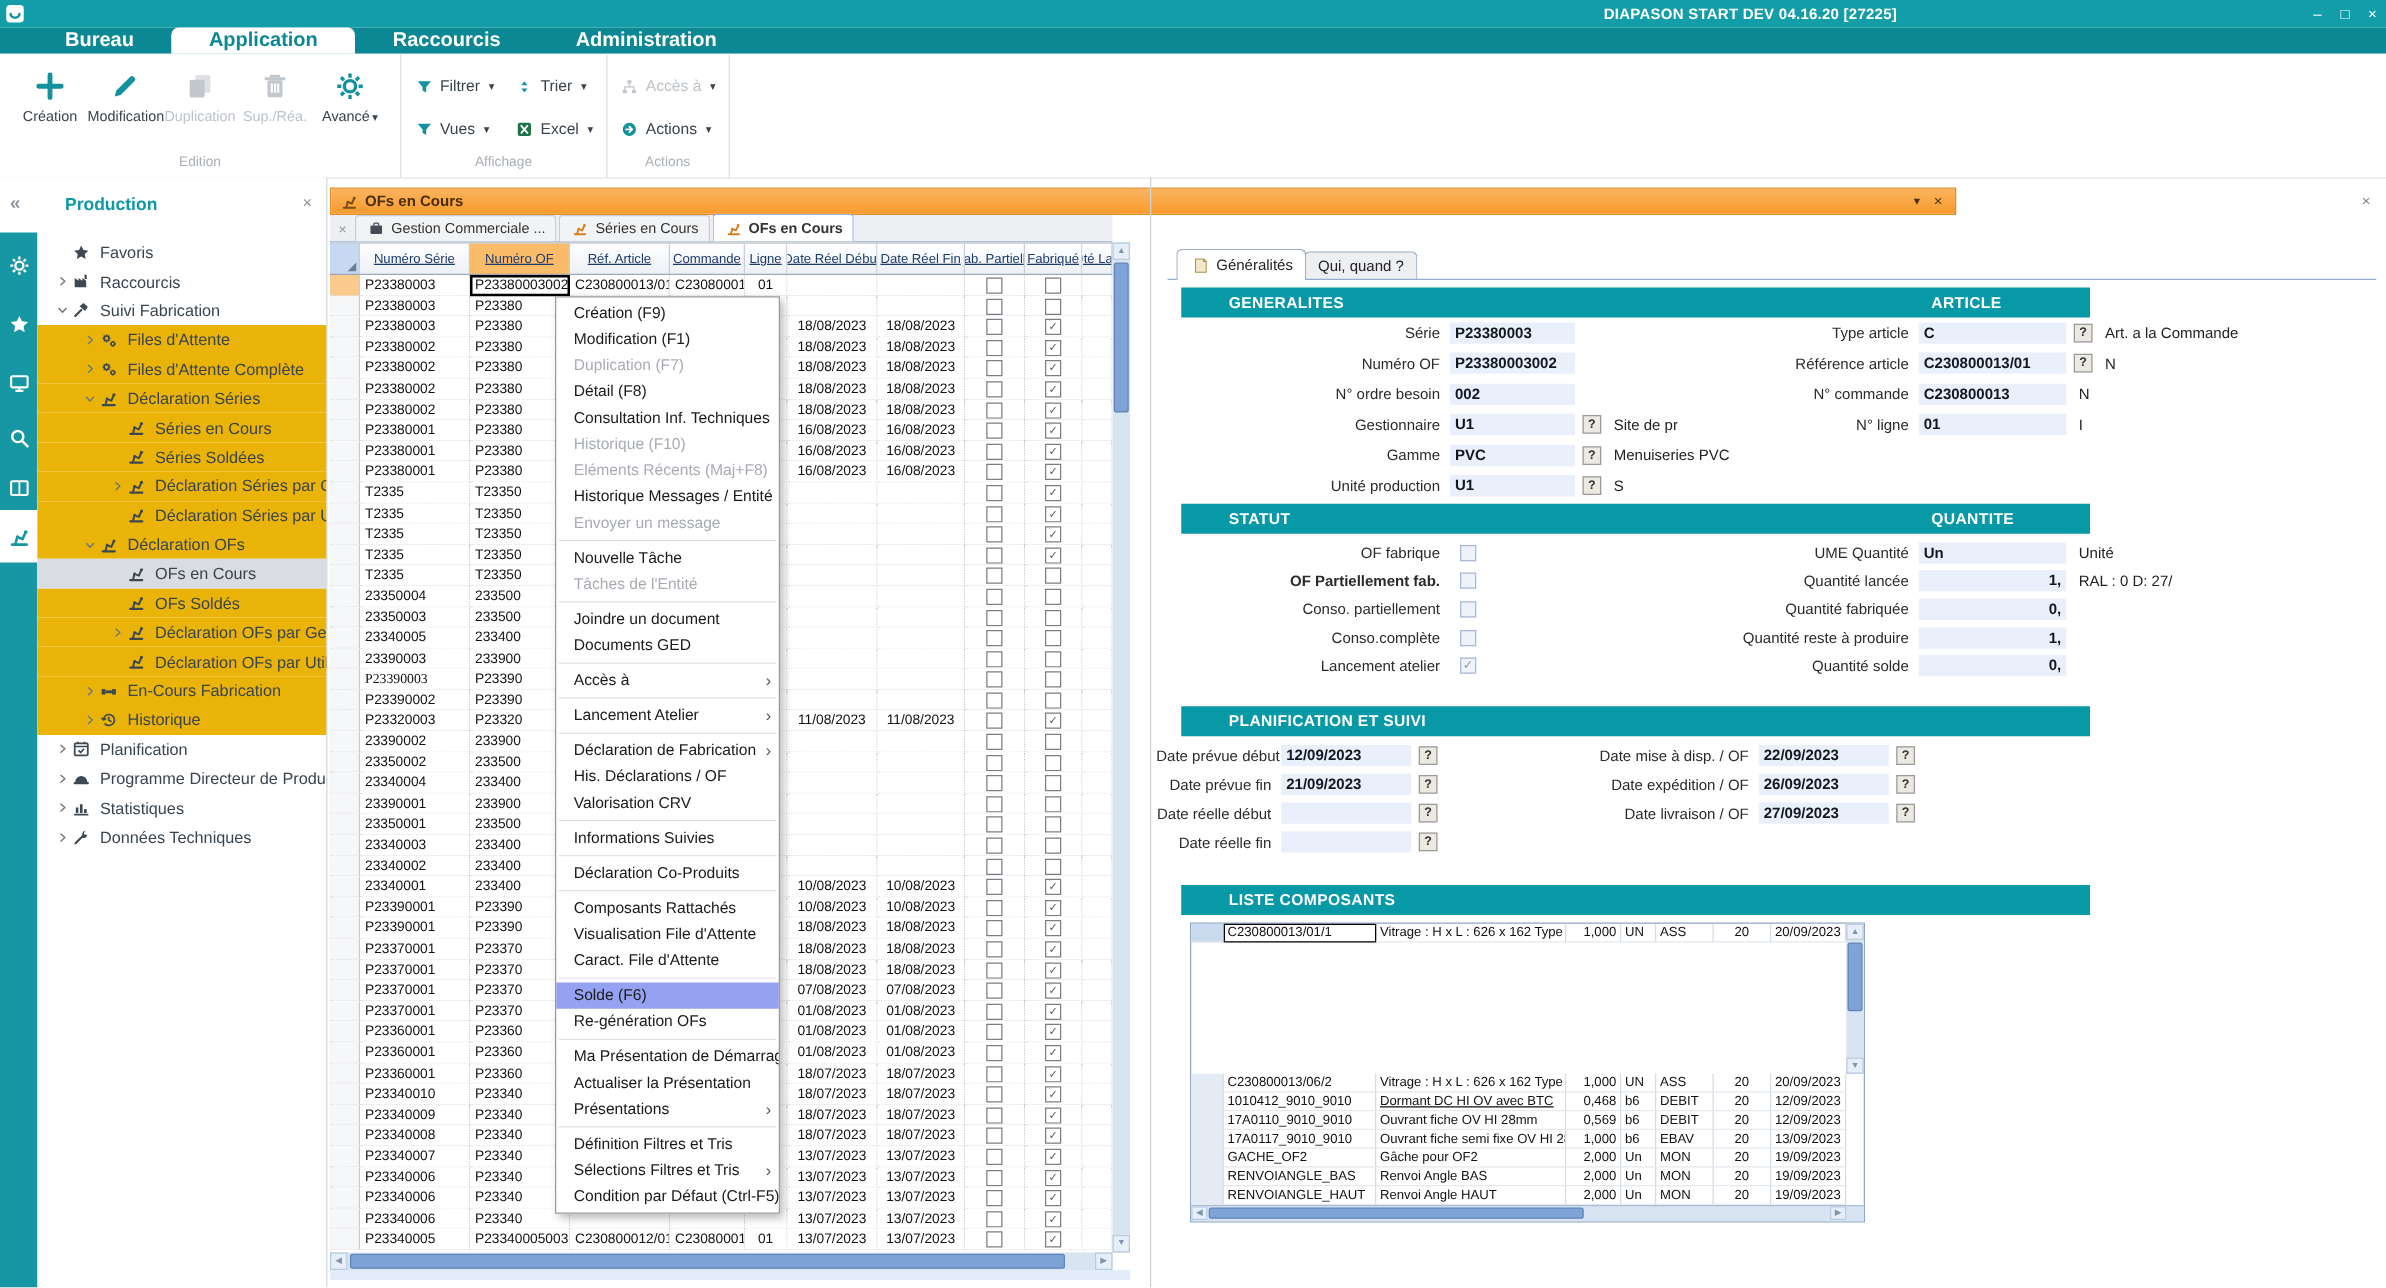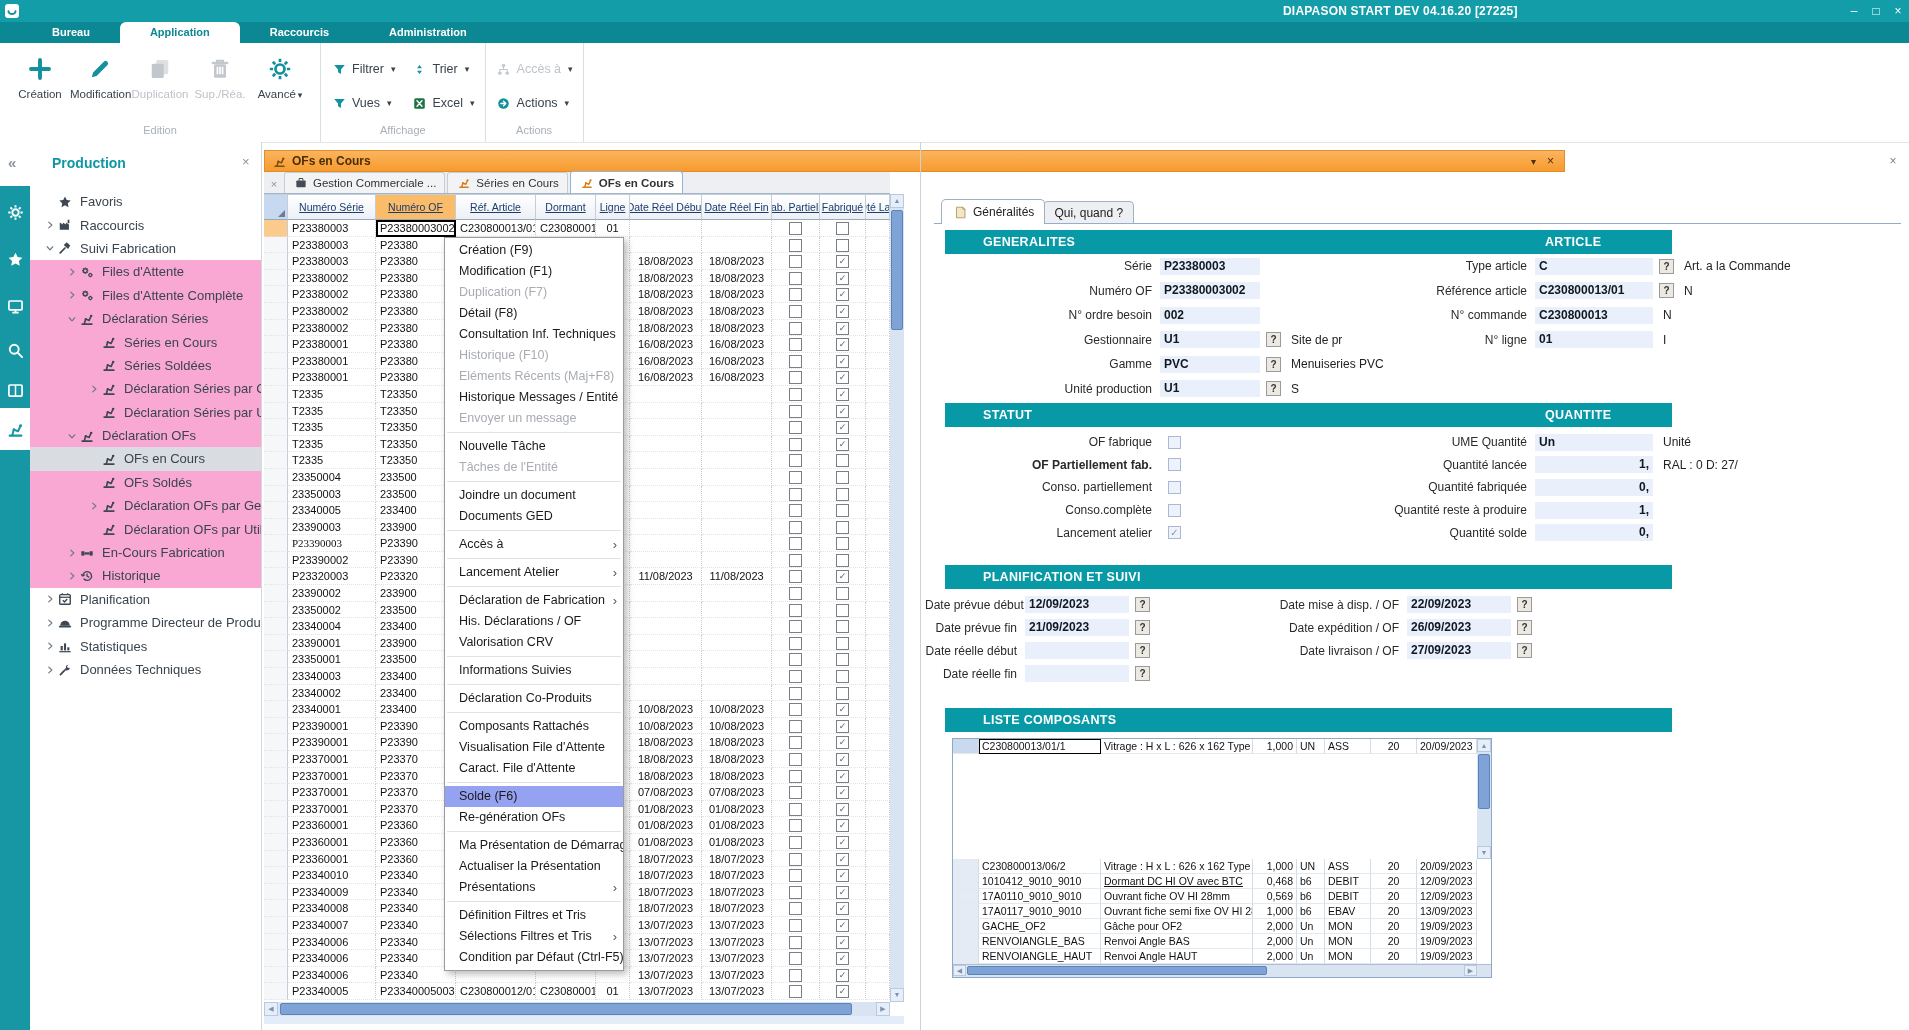--- a/index.html
+++ b/index.html
@@ -12,21 +12,21 @@
   .ic-brown{color:#7A4E14;} .ic-dark{color:#454C55;}
 
   
   #titlebar{left:0;top:0;width:1909px;height:22px;background:#129DA8;}
   #logo{left:4px;top:3px;width:16px;height:16px;}
   #logo svg{width:16px;height:16px;}
   #title{left:1283px;top:0;height:22px;line-height:22px;color:#fff;font-size:12px;font-weight:bold;letter-spacing:.2px;}
   .winbtn{top:0;width:22px;height:22px;line-height:22px;text-align:center;color:#fff;font-size:12px;}
   
   #menubar{left:0;top:22px;width:1909px;height:21px;background:#0C8894;display:flex;padding-left:22px;box-sizing:border-box;}
-  .mb-item{height:21px;line-height:21px;padding:0 30px;color:#fff;font-size:11px;font-weight:bold;}
+  .mb-item{height:21px;line-height:21px;padding:0 30px;color:#fff;font-size:16px;font-weight:bold;}
   .mb-item.active{background:#fff;color:#0C8894;border-radius:6px 6px 0 0;margin-top:0;}
   
   #ribbon{left:0;top:43px;width:1909px;height:99px;background:#fff;border-bottom:1px solid #E2E5E8;display:flex;}
   .rgroup{display:flex;flex-direction:column;padding:4px 10px 0 10px;border-right:1px solid #DCDFE2;}
   .rgroup:first-child{border-left:none;}
   .rbig{display:flex;flex:1;align-items:flex-start;}
   .bigbtn{width:60px;text-align:center;padding-top:8px;}
   .bigbtn .ic{width:28px;height:28px;}
   .bigbtn .ic svg{width:24px;height:24px;}
   .bigbtn .blbl{font-size:11.5px;color:#3A434C;margin-top:5px;white-space:nowrap;}
@@ -42,21 +42,21 @@
   #sidebar-head{left:0;top:142px;width:262px;height:44px;background:#fff;border-right:1px solid #D5D9DD;box-sizing:border-box;}
   #collapse-btn{left:8px;top:154px;font-size:15px;color:#8B949C;font-weight:bold;}
   #panel-title{left:52px;top:155px;font-size:14px;font-weight:bold;color:#0E98A4;}
   #panel-close{left:242px;top:154px;font-size:13px;color:#8B949C;}
   #rail{left:0;top:186px;width:30px;height:844px;background:#1697A3;}
   .rail-cell{position:absolute;left:0;width:30px;height:36px;display:flex;align-items:center;justify-content:center;color:#fff;}
   .rail-cell svg{width:17px;height:17px;}
   .rail-cell.active{background:#fff;color:#1697A3;height:42px;}
   #tree{left:30px;top:186px;width:232px;height:844px;background:#fff;border-right:1px solid #D5D9DD;box-sizing:border-box;padding-top:4px;}
   .tree-row{display:flex;align-items:center;height:23.4px;font-size:13px;color:#39444E;white-space:nowrap;overflow:hidden;}
-  .tree-row.sect{background:#f9a8d4;}
+  .tree-row.sect{background:#eab308;}
   .tree-row.selected{background:#D9DDE1;}
   .t-sp{flex:none;}
   .t-caret{flex:none;width:16px;height:16px;color:#6B7680;display:flex;align-items:center;justify-content:center;}
   .t-caret svg{width:10px;height:10px;}
   .t-icon{flex:none;width:19px;height:16px;color:#3D4852;display:flex;align-items:center;}
   .t-icon svg{width:14px;height:14px;}
   .t-lbl{margin-left:3px;}
   
   #docbar{left:264px;top:150px;width:1301px;height:22px;background:linear-gradient(#FBB45E,#F79B2E);display:flex;align-items:center;border:1px solid #E08E2B;box-sizing:border-box;}
   #docbar .ic{margin-left:6px;}
@@ -671,21 +671,21 @@
         </svg>
       </span>
       <span>OFs en Cours</span>
     </div>
   </div>
 <div id="gridhead" class="abs">
     <div class="ghcell selh" style="width: 24px; flex: 0 0 auto;"></div>
     <div class="ghcell" style="width: 88px; flex: 0 0 auto;">Numéro Série</div>
     <div class="ghcell hl" style="width: 80px; flex: 0 0 auto;">Numéro OF</div>
     <div class="ghcell" style="width: 80px; flex: 0 0 auto;">Réf. Article</div>
-    <div class="ghcell" style="width: 60px; flex: 0 0 auto;">Dormant</div>
+    <div class="ghcell" style="width: 60px; flex: 0 0 auto;">Commande</div>
     <div class="ghcell" style="width: 34px; flex: 0 0 auto;">Ligne</div>
     <div class="ghcell" style="width: 72px; flex: 0 0 auto;">Date Réel Début</div>
     <div class="ghcell" style="width: 70px; flex: 0 0 auto;">Date Réel Fin</div>
     <div class="ghcell" style="width: 48px; flex: 0 0 auto;">Fab. Partielle</div>
     <div class="ghcell" style="width: 46px; flex: 0 0 auto;">Fabriqué</div>
     <div class="ghcell" style="width: 24px; flex: 0 0 auto;">Qté Lan</div>
   </div>
 <div id="gridbody" class="abs">
     <div class="grow first">
       <div class="gcell sel" style="width: 24px; flex: 0 0 auto;"></div>

